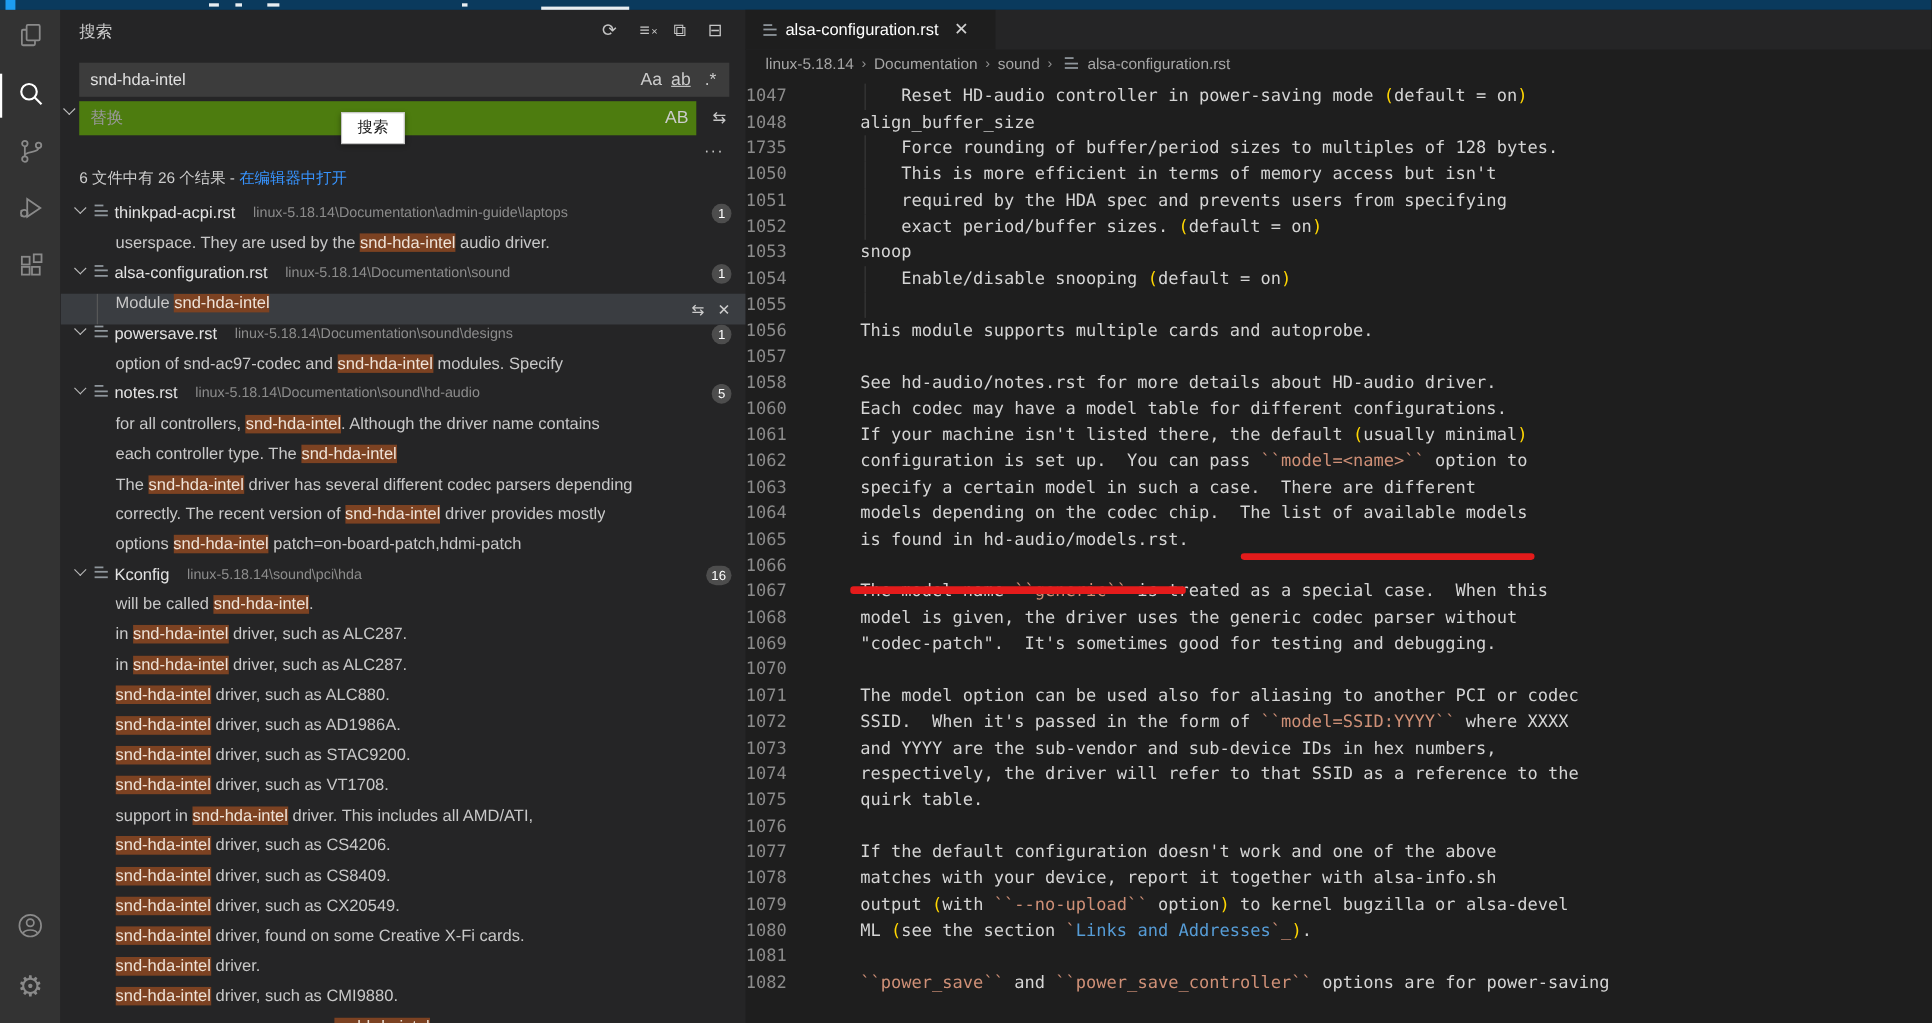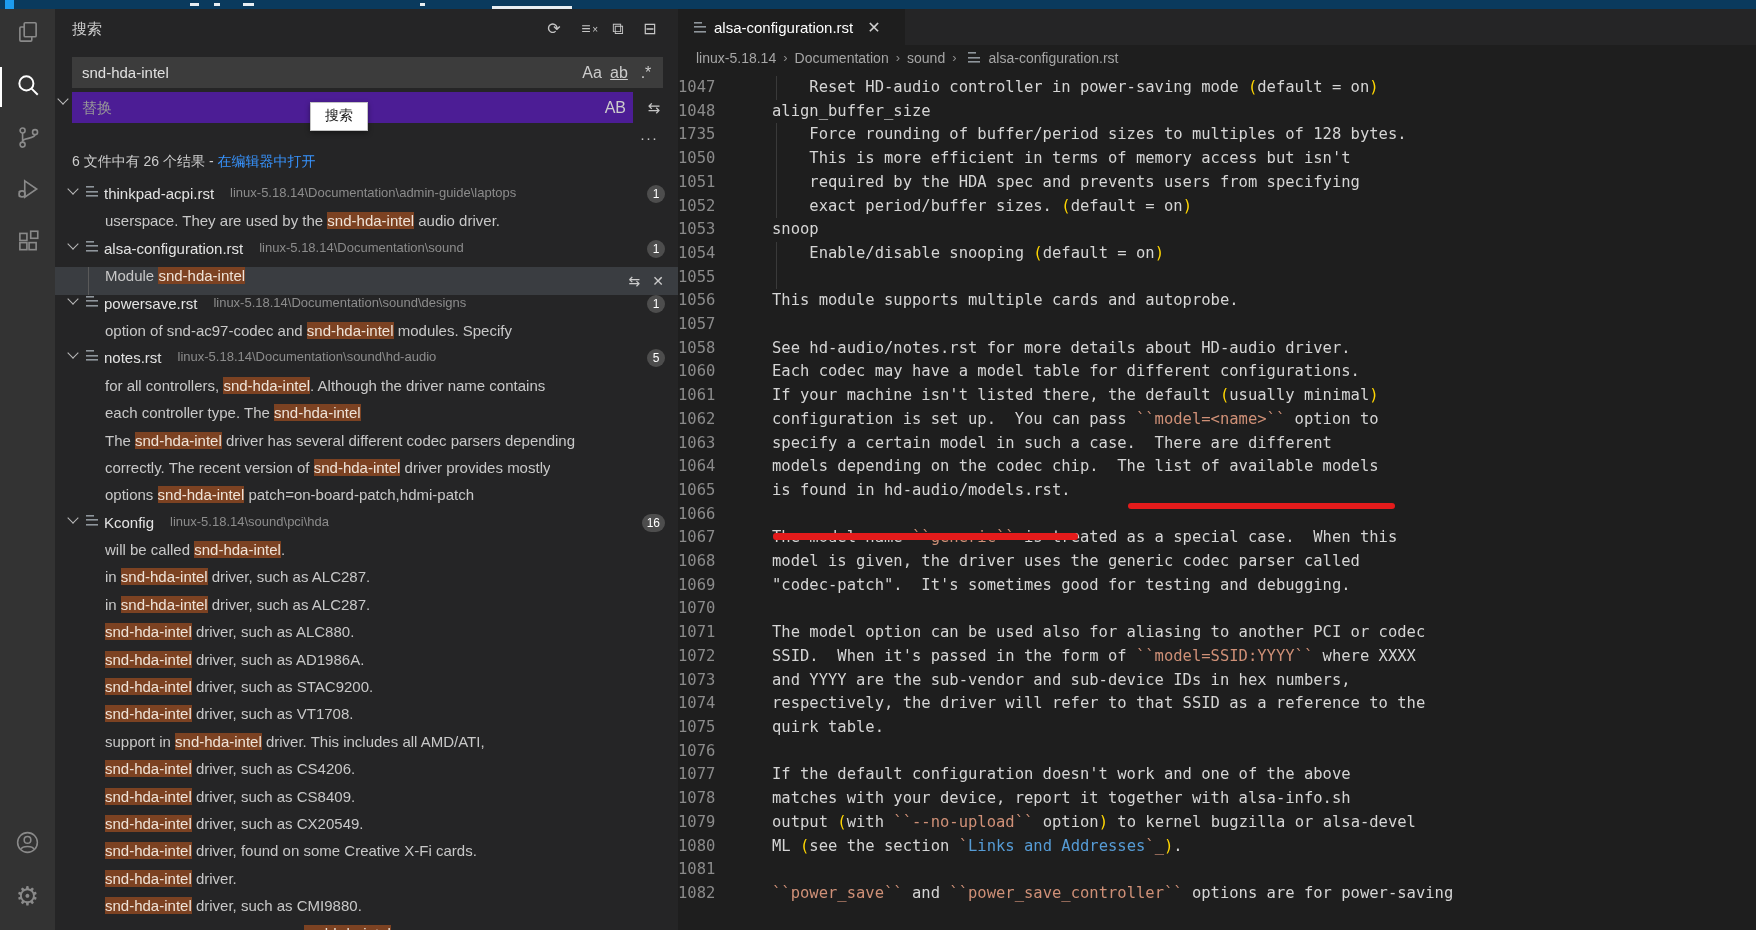--- a/index.html
+++ b/index.html
@@ -23,21 +23,21 @@
 
   
   .sidebar { position:absolute; left:55px; top:9px; width:623px; height:921px; background:#252526; overflow:hidden; }
   .sb-title { position:absolute; left:17px; top:11px; font-size:15px; color:#cccccc; }
   .sb-actions { position:absolute; right:18px; top:10px; display:flex; gap:12px; }
   .sb-actions .ic { width:20px; height:20px; color:#c5c5c5; font-size:16px; line-height:20px; text-align:center; cursor:pointer; position:relative; }
   .ic-clear i { position:absolute; font-style:normal; font-size:10px; right:-2px; bottom:-1px; }
   .tog-chevron { position:absolute; left:4px; top:86px; width:8px; height:8px; border-right:1.6px solid #bdbdbd; border-bottom:1.6px solid #bdbdbd; transform:rotate(45deg); cursor:pointer; }
 
   .searchbox { position:absolute; left:17px; top:48px; width:591px; height:31px; background:#3c3c3c; display:flex; align-items:center; }
-  .replacebox { position:absolute; left:17px; top:83px; width:561px; height:31px; background:#4c1d95; display:flex; align-items:center; }
+  .replacebox { position:absolute; left:17px; top:83px; width:561px; height:31px; background:#4d7c0f; display:flex; align-items:center; }
   .searchbox input, .replacebox input { flex:1; background:transparent; border:none; outline:none; color:#e0e0e0; font-size:15px; padding:0 8px 0 10px; font-family:"Liberation Sans",sans-serif; }
   .replacebox input::placeholder { color:#989898; }
   .in-toggles { display:flex; gap:7px; padding-right:7px; }
   .in-toggles .tg { min-width:20px; height:20px; color:#cccccc; font-size:16px; line-height:20px; text-align:center; border-radius:3px; cursor:pointer; }
   .tg.ul { text-decoration:underline; }
   .replace-all { position:absolute; left:588px; top:88px; width:22px; height:22px; color:#c5c5c5; font-size:15px; line-height:22px; text-align:center; cursor:pointer; }
   .more-dots { position:absolute; left:585px; top:120px; color:#c5c5c5; font-size:15px; letter-spacing:1px; cursor:pointer; }
 
   .tooltip { position:absolute; left:255px; top:93px; height:29px; padding:4px 14px; background:#ffffff; border:1px solid #c3c3c3; color:#1b1b1b; font-size:14px; box-shadow:0 2px 5px rgba(0,0,0,.4); z-index:20; }
 
@@ -70,21 +70,21 @@
   .tab-label { color:#ffffff; font-size:15px; margin-left:2px; }
   .tab-close { margin-left:14px; color:#d0d0d0; font-size:16px; cursor:pointer; }
   .breadcrumb { position:absolute; left:0; top:36px; width:1078px; height:25px; display:flex; align-items:center; padding-left:18px; font-size:14px; color:#a6a6a6; gap:7px; }
   .bc-sep { font-size:13px; color:#8f8f8f; }
   .breadcrumb .fico { margin:0 2px 0 4px; }
 
   .code { position:absolute; left:0; top:61px; width:1078px; height:860px; overflow:hidden; padding-top:6px;
     font-family:"DejaVu Sans Mono","Liberation Mono",monospace; font-size:15.5px; }
   .cl { display:flex; height:23.71px; line-height:23.71px; white-space:pre; }
   .lnum { flex:none; width:60px; text-align:left; color:#8b8b8b; }
-  .lbody { position:relative; margin-left:34px; flex:1; }
+  .lbody { position:relative; margin-left:44px; flex:1; }
   .lbody .guide { position:absolute; left:4px; top:0; bottom:0; border-left:1px solid #3a3a3a; }
   .tok-t { color:#d5d5d5; }
   .tok-y { color:#ffd602; }
   .tok-o { color:#cf9077; }
   .tok-b { color:#569cd6; }
 
   .red-underline { position:absolute; background:#e41b1b; border-radius:3px; z-index:5; }
   .ru1 { left:450px; top:494px; width:267px; height:6px; }
   .ru2 { left:95px; top:524px; width:305px; height:7px; }
 </style>
@@ -332,21 +332,21 @@
         <div class="cl"><span class="lnum">1057</span><span class="lbody"></span></div>
         <div class="cl"><span class="lnum">1058</span><span class="lbody"><span class="tok-t">See hd-audio/notes.rst for more details about HD-audio driver.</span></span></div>
         <div class="cl"><span class="lnum">1060</span><span class="lbody"><span class="tok-t">Each codec may have a model table for different configurations.</span></span></div>
         <div class="cl"><span class="lnum">1061</span><span class="lbody"><span class="tok-t">If your machine isn't listed there, the default </span><span class="tok-y">(</span><span class="tok-t">usually minimal</span><span class="tok-y">)</span></span></div>
         <div class="cl"><span class="lnum">1062</span><span class="lbody"><span class="tok-t">configuration is set up.  You can pass </span><span class="tok-o">``model=&lt;name&gt;``</span><span class="tok-t"> option to</span></span></div>
         <div class="cl"><span class="lnum">1063</span><span class="lbody"><span class="tok-t">specify a certain model in such a case.  There are different</span></span></div>
         <div class="cl"><span class="lnum">1064</span><span class="lbody"><span class="tok-t">models depending on the codec chip.  The list of available models</span></span></div>
         <div class="cl"><span class="lnum">1065</span><span class="lbody"><span class="tok-t">is found in hd-audio/models.rst.</span></span></div>
         <div class="cl"><span class="lnum">1066</span><span class="lbody"></span></div>
         <div class="cl"><span class="lnum">1067</span><span class="lbody"><span class="tok-t">The model name </span><span class="tok-o">``generic``</span><span class="tok-t"> is treated as a special case.  When this</span></span></div>
-        <div class="cl"><span class="lnum">1068</span><span class="lbody"><span class="tok-t">model is given, the driver uses the generic codec parser called</span></span></div>
+        <div class="cl"><span class="lnum">1068</span><span class="lbody"><span class="tok-t">model is given, the driver uses the generic codec parser without</span></span></div>
         <div class="cl"><span class="lnum">1069</span><span class="lbody"><span class="tok-t">"codec-patch".  It's sometimes good for testing and debugging.</span></span></div>
         <div class="cl"><span class="lnum">1070</span><span class="lbody"></span></div>
         <div class="cl"><span class="lnum">1071</span><span class="lbody"><span class="tok-t">The model option can be used also for aliasing to another PCI or codec</span></span></div>
         <div class="cl"><span class="lnum">1072</span><span class="lbody"><span class="tok-t">SSID.  When it's passed in the form of </span><span class="tok-o">``model=SSID:YYYY``</span><span class="tok-t"> where XXXX</span></span></div>
         <div class="cl"><span class="lnum">1073</span><span class="lbody"><span class="tok-t">and YYYY are the sub-vendor and sub-device IDs in hex numbers,</span></span></div>
         <div class="cl"><span class="lnum">1074</span><span class="lbody"><span class="tok-t">respectively, the driver will refer to that SSID as a reference to the</span></span></div>
         <div class="cl"><span class="lnum">1075</span><span class="lbody"><span class="tok-t">quirk table.</span></span></div>
         <div class="cl"><span class="lnum">1076</span><span class="lbody"></span></div>
         <div class="cl"><span class="lnum">1077</span><span class="lbody"><span class="tok-t">If the default configuration doesn't work and one of the above</span></span></div>
         <div class="cl"><span class="lnum">1078</span><span class="lbody"><span class="tok-t">matches with your device, report it together with alsa-info.sh</span></span></div>

